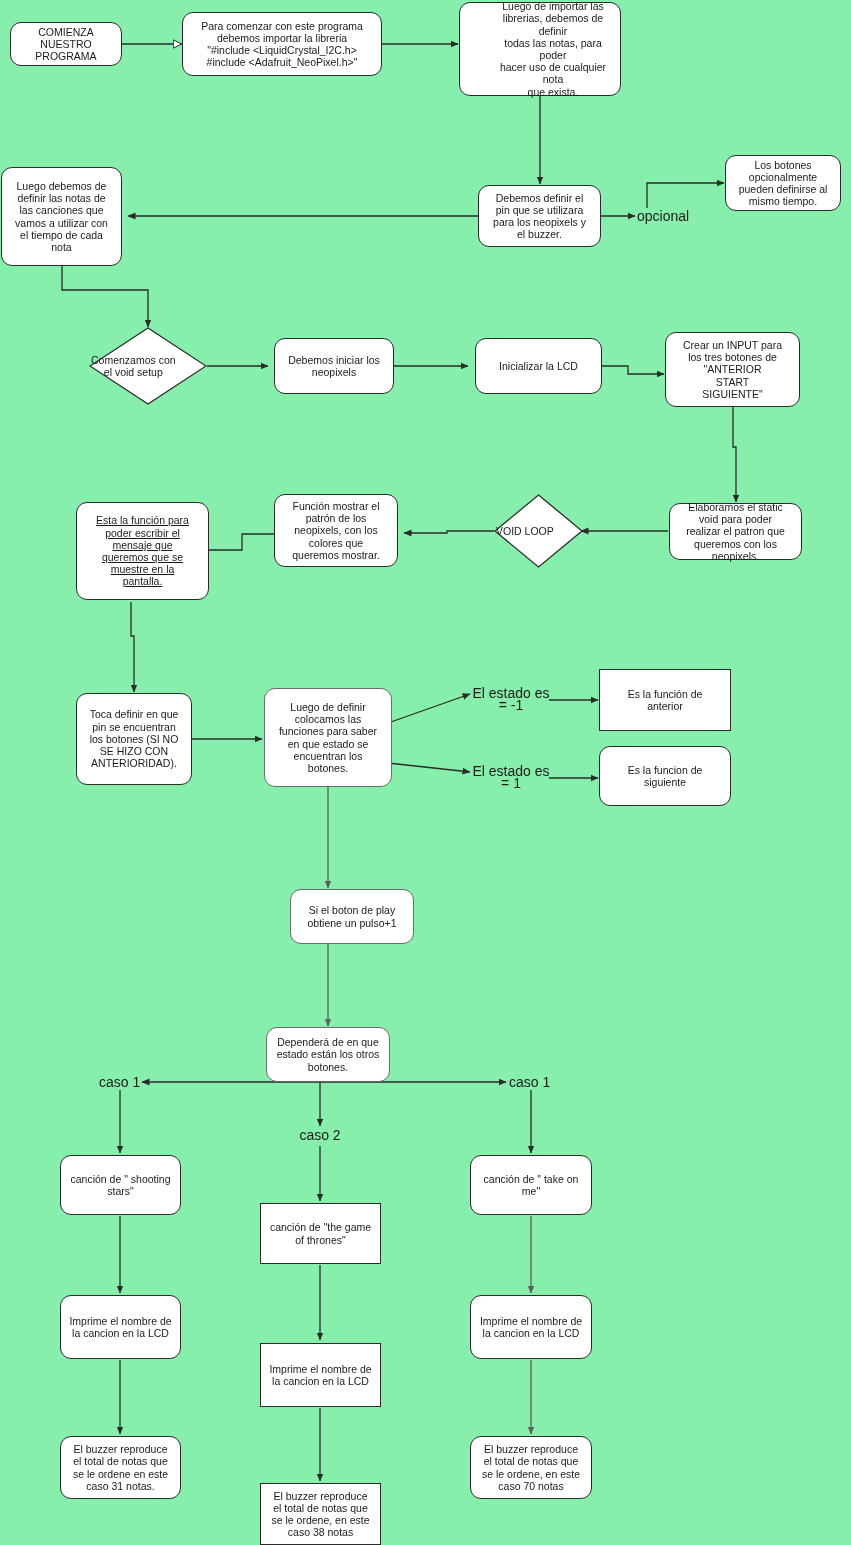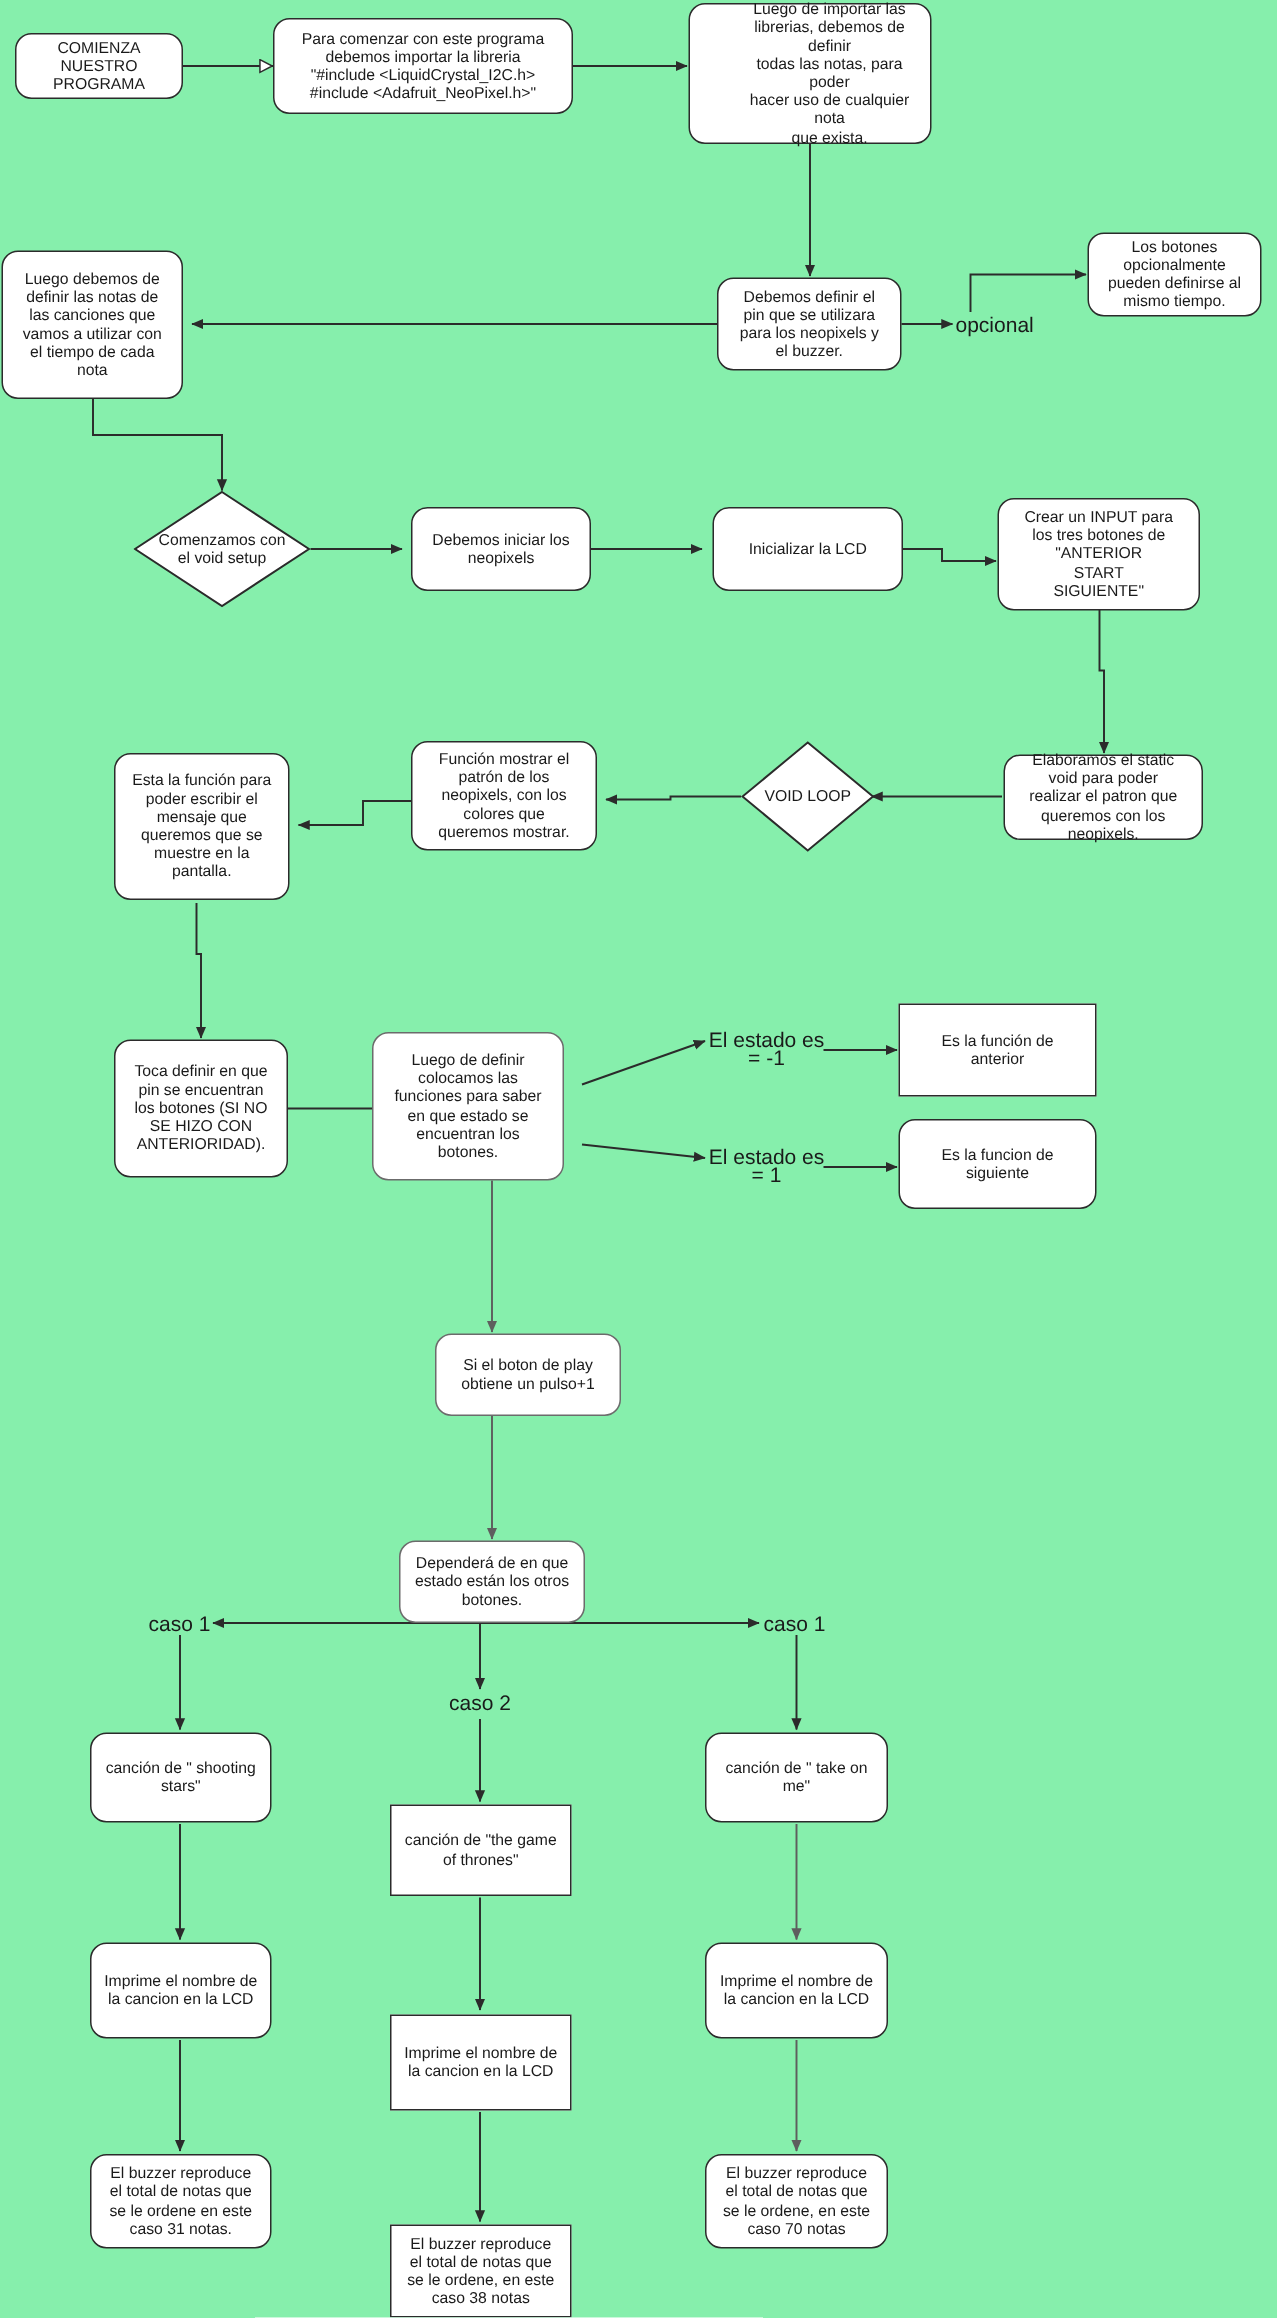--- a/index.html
+++ b/index.html
@@ -43,21 +43,20 @@
   }
   .node.rounded { border-radius: 11px; }
   .node.square  { border-radius: 0px; }
   .node.gray    { border-color: #6b6b6b; }
 
   .diamond {
     position: absolute;
     box-sizing: border-box;
     display: flex;
     align-items: center;
-    justify-content: center;
     text-align: center;
     color: #1a1a1a;
     font-size: 10.5px;
     line-height: 12.2px;
     white-space: pre-line;
   }
   .diamond .dshape {
     position: absolute;
     left: 0; top: 0;
     width: 100%; height: 100%;
@@ -240,34 +239,34 @@
     </svg>
     <span class="dlabel">VOID LOOP</span>
   </div>
 
   <div class="node rounded" style="left:274px; top:494px; width:124px; height:73px;">Función mostrar el
 patrón de los
 neopixels, con los
 colores que
 queremos mostrar.</div>
 
-  <div class="node rounded" style="left:76px; top:502px; width:117px; height:98px;">Esta la función para
+  <div class="node rounded" style="left:76px; top:502px; width:133px; height:98px;text-decoration:underline;">Esta la función para
 poder escribir el
 mensaje que
 queremos que se
 muestre en la
 pantalla.</div>
 
   <div class="node rounded" style="left:76px; top:693px; width:116px; height:92px;">Toca definir en que
 pin se encuentran
 los botones (SI NO
 SE HIZO CON
 ANTERIORIDAD).</div>
 
-  <div class="node rounded gray" style="left:248px; top:688px; width:128px; height:99px;">Luego de definir
+  <div class="node rounded gray" style="left:264px; top:688px; width:128px; height:99px;">Luego de definir
 colocamos las
 funciones para saber
 en que estado se
 encuentran los
 botones.</div>
 
   <div class="plabel" style="left:472px; top:687px; width:78px;">El estado es
 =  -1</div>
 
   <div class="node square" style="left:599px; top:669px; width:132px; height:62px;">Es la función de

